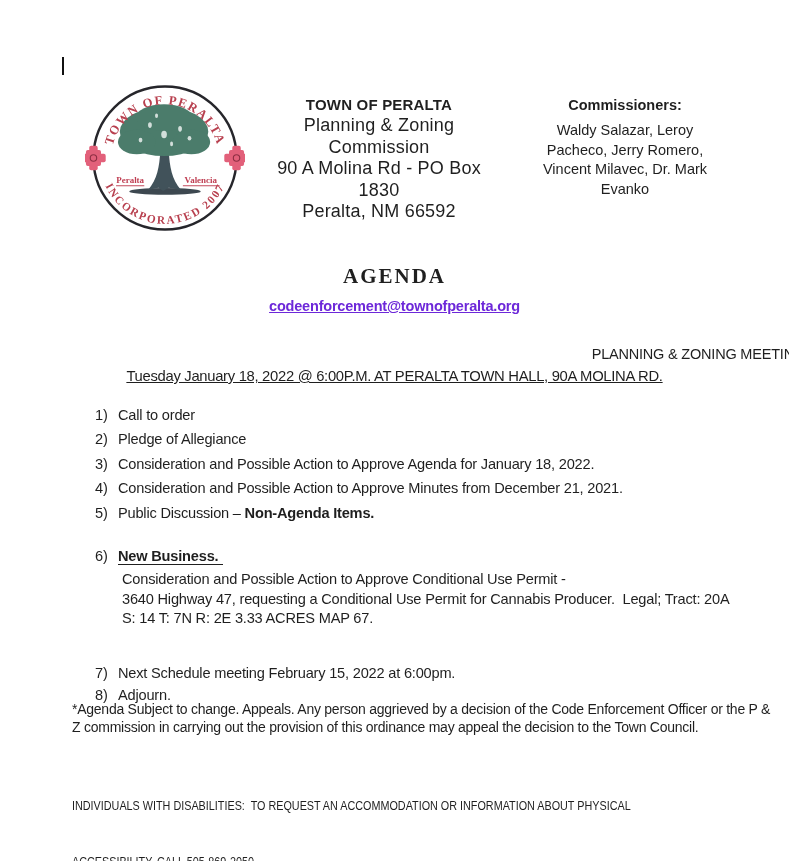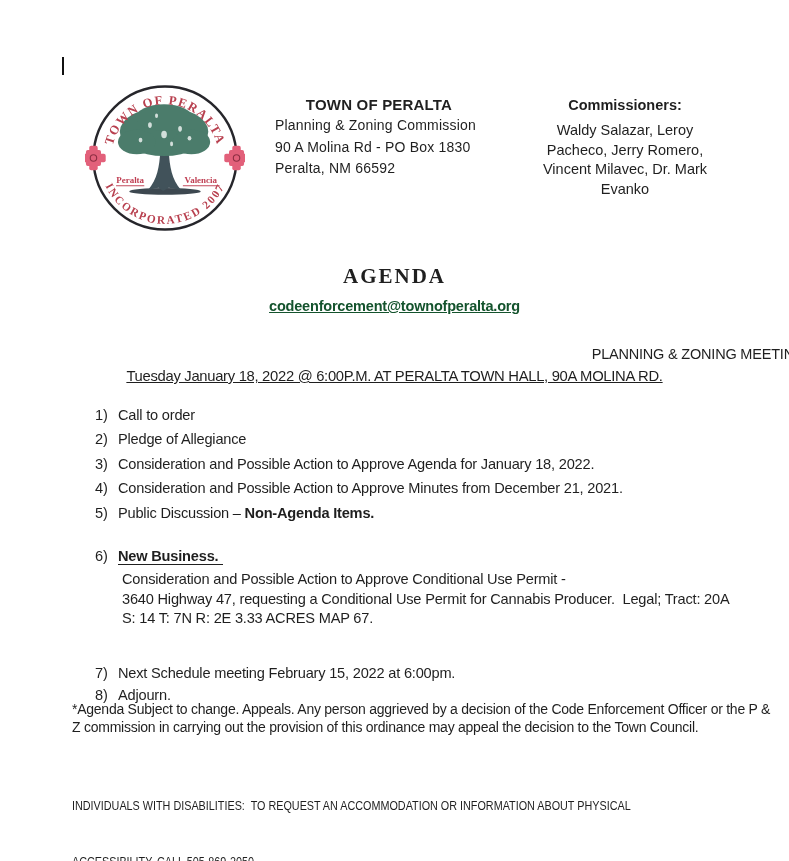--- a/index.html
+++ b/index.html
@@ -10,31 +10,31 @@
 
   
   .header{position:absolute;left:85px;top:78px;display:flex;align-items:flex-start;}
   .logo-wrap{flex:0 0 160px;width:160px;height:160px;}
   .seal{width:160px;height:160px;display:block;}
   .arc-text{font-family:"Liberation Serif",serif;font-weight:bold;fill:#b8404f;}
   .seal-label{font-family:"Liberation Serif",serif;font-weight:bold;fill:#bf3e52;}
 
   .org-block{margin-left:30px;margin-top:16px;width:208px;}
   .org-title{text-align:center;font-weight:bold;font-size:15px;line-height:21px;letter-spacing:.2px;}
-  .org-line{font-size:14px;line-height:21.6px;letter-spacing:.2px;}
+  .org-line{font-size:18px;line-height:21.6px;letter-spacing:.2px;text-align:center;}
 
   .comm-block{margin-left:46px;margin-top:17px;width:192px;text-align:center;}
   .comm-title{font-weight:bold;font-size:14.5px;line-height:20px;margin-bottom:6px;}
   .comm-names{font-size:14.5px;line-height:19.6px;}
 
   
   .agenda-title{position:absolute;top:250px;left:0;width:100%;text-align:center;
                 font-family:"Liberation Serif",serif;font-weight:bold;font-size:21px;letter-spacing:2px;}
   .email-row{position:absolute;top:297px;left:0;width:100%;text-align:center;}
-  .email-link{font-size:14.5px;font-weight:bold;color:#14532d;text-decoration:underline;
+  .email-link{font-size:14.5px;font-weight:bold;color:#6d28d9;text-decoration:underline;
               letter-spacing:-.2px;cursor:pointer;}
   .meeting-line1{position:absolute;top:346px;left:16px;width:100%;text-align:right;
                  font-size:14.5px;letter-spacing:-.2px;}
   .meeting-line2{position:absolute;top:368px;left:0;width:100%;text-align:center;
                  font-size:14.8px;letter-spacing:-.3px;white-space:pre;text-decoration:underline;}
 
   
   .agenda-list{position:absolute;left:95px;top:403px;width:660px;font-size:14.6px;letter-spacing:-.2px;}
   .row{display:flex;line-height:24.4px;}
   .num{flex:0 0 23px;}

